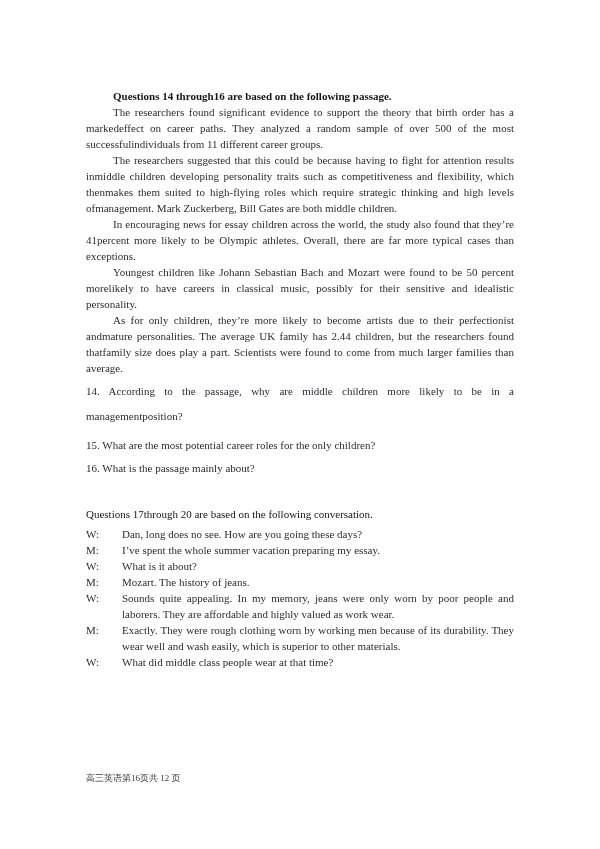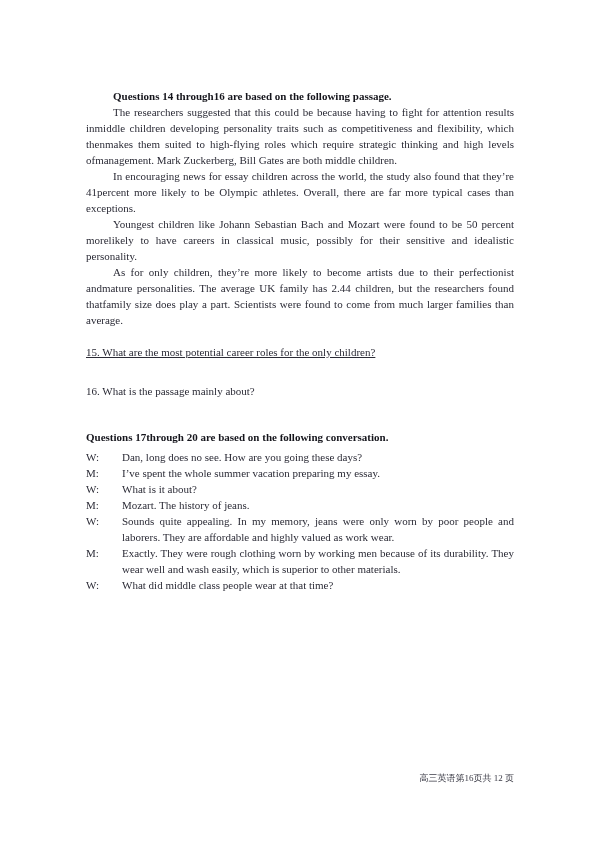--- a/index.html
+++ b/index.html
@@ -27,57 +27,59 @@
     color: #15151c;
     text-indent: 27px;
   }
   .para {
     text-align: justify;
     text-indent: 27px;
   }
   .questions { margin-top: 3px; }
   .question { text-align: justify; }
   .question.q-14 { line-height: 25px; margin-top: 1px; }
-  .question.q-15 { margin-top: 16px; text-decoration: underline; }
-  .question.q-16 { margin-top: 23px; }
+  .question.q-15 { margin-top: 8px; }
+  .question.q-16 { margin-top: 7px; }
   .conversation-heading {
-    font-weight: bold;
+    font-weight: normal;
     color: #15151c;
     margin-top: 30px;
   }
   .dialogue { margin-top: 4px; }
   .dialogue-row {
     display: grid;
     grid-template-columns: 36px 1fr;
   }
   .speaker { text-align: left; }
   .utterance { text-align: justify; }
   .footer {
     position: absolute;
     left: 86px; top: 772px;
     width: 428px;
-    text-align: right;
+    text-align: left;
     font-size: 9px;
     color: #3a3a45;
   }
 </style>
 </head>
 <body>
 
 <div class="page">
   <div class="content">
 
     <div class="passage-heading">Questions 14 through16 are based on the following passage.</div>
 
+    <p class="para">The researchers found significant evidence to support the theory that birth order has a markedeffect on career paths. They analyzed a random sample of over 500 of the most successfulindividuals from 11 different career groups.</p>
     <p class="para">The researchers suggested that this could be because having to fight for attention results inmiddle children developing personality traits such as competitiveness and flexibility, which thenmakes them suited to high-flying roles which require strategic thinking and high levels ofmanagement. Mark Zuckerberg, Bill Gates are both middle children.</p>
     <p class="para">In encouraging news for essay children across the world, the study also found that they’re 41percent more likely to be Olympic athletes. Overall, there are far more typical cases than exceptions.</p>
     <p class="para">Youngest children like Johann Sebastian Bach and Mozart were found to be 50 percent morelikely to have careers in classical music, possibly for their sensitive and idealistic personality.</p>
     <p class="para">As for only children, they’re more likely to become artists due to their perfectionist andmature personalities. The average UK family has 2.44 children, but the researchers found thatfamily size does play a part. Scientists were found to come from much larger families than average.</p>
 
     <div class="questions">
+      <p class="question q-14">14. According to the passage, why are middle children more likely to be in a managementposition?</p>
       <p class="question q-15">15. What are the most potential career roles for the only children?</p>
       <p class="question q-16">16. What is the passage mainly about?</p>
     </div>
 
     <div class="conversation-heading">Questions 17through 20 are based on the following conversation.</div>
 
     <div class="dialogue">
       <div class="dialogue-row">
         <span class="speaker">W:</span>
         <div class="utterance">Dan, long does no see. How are you going these days?</div>

